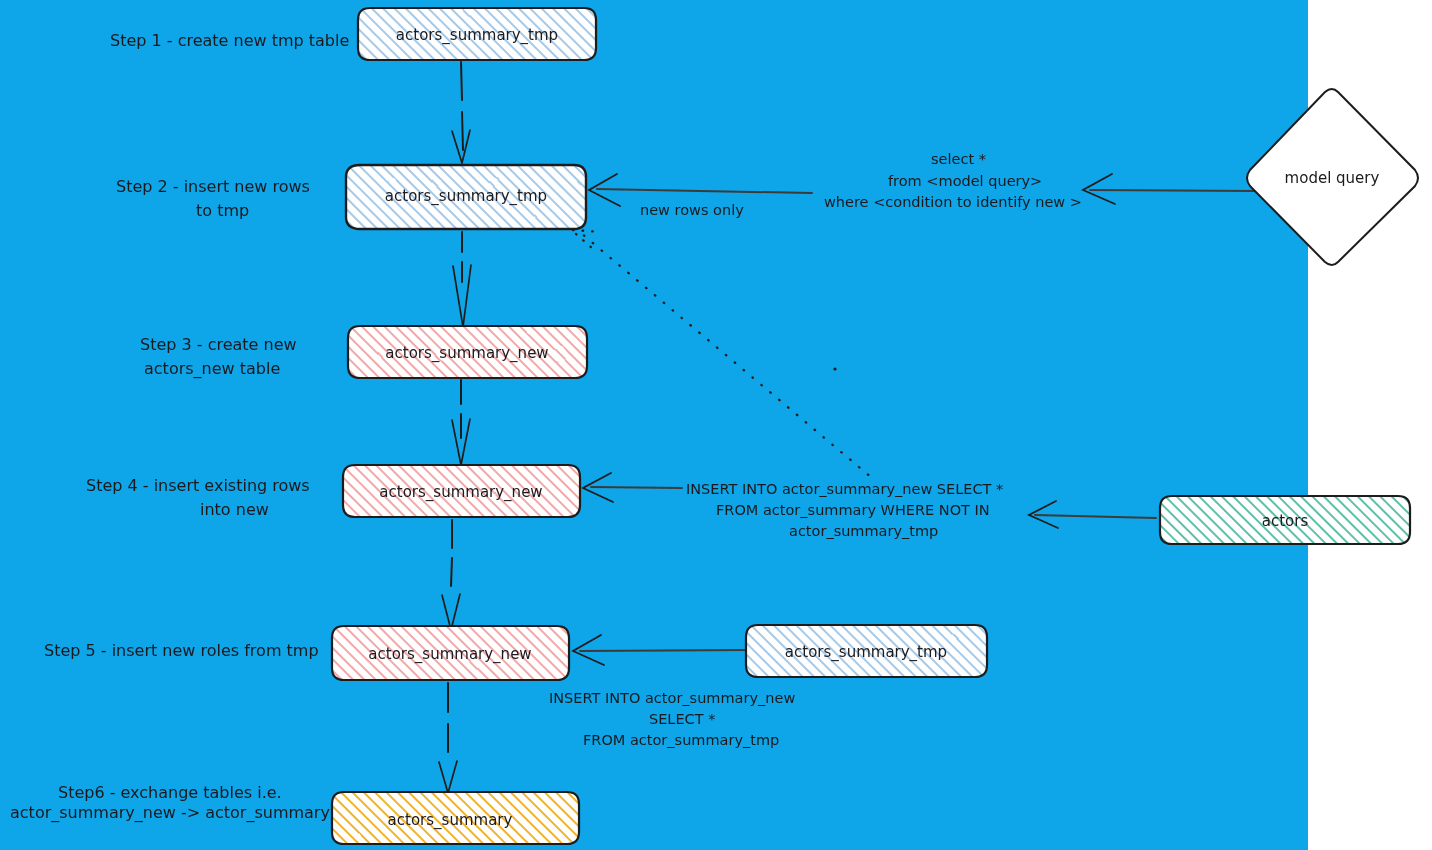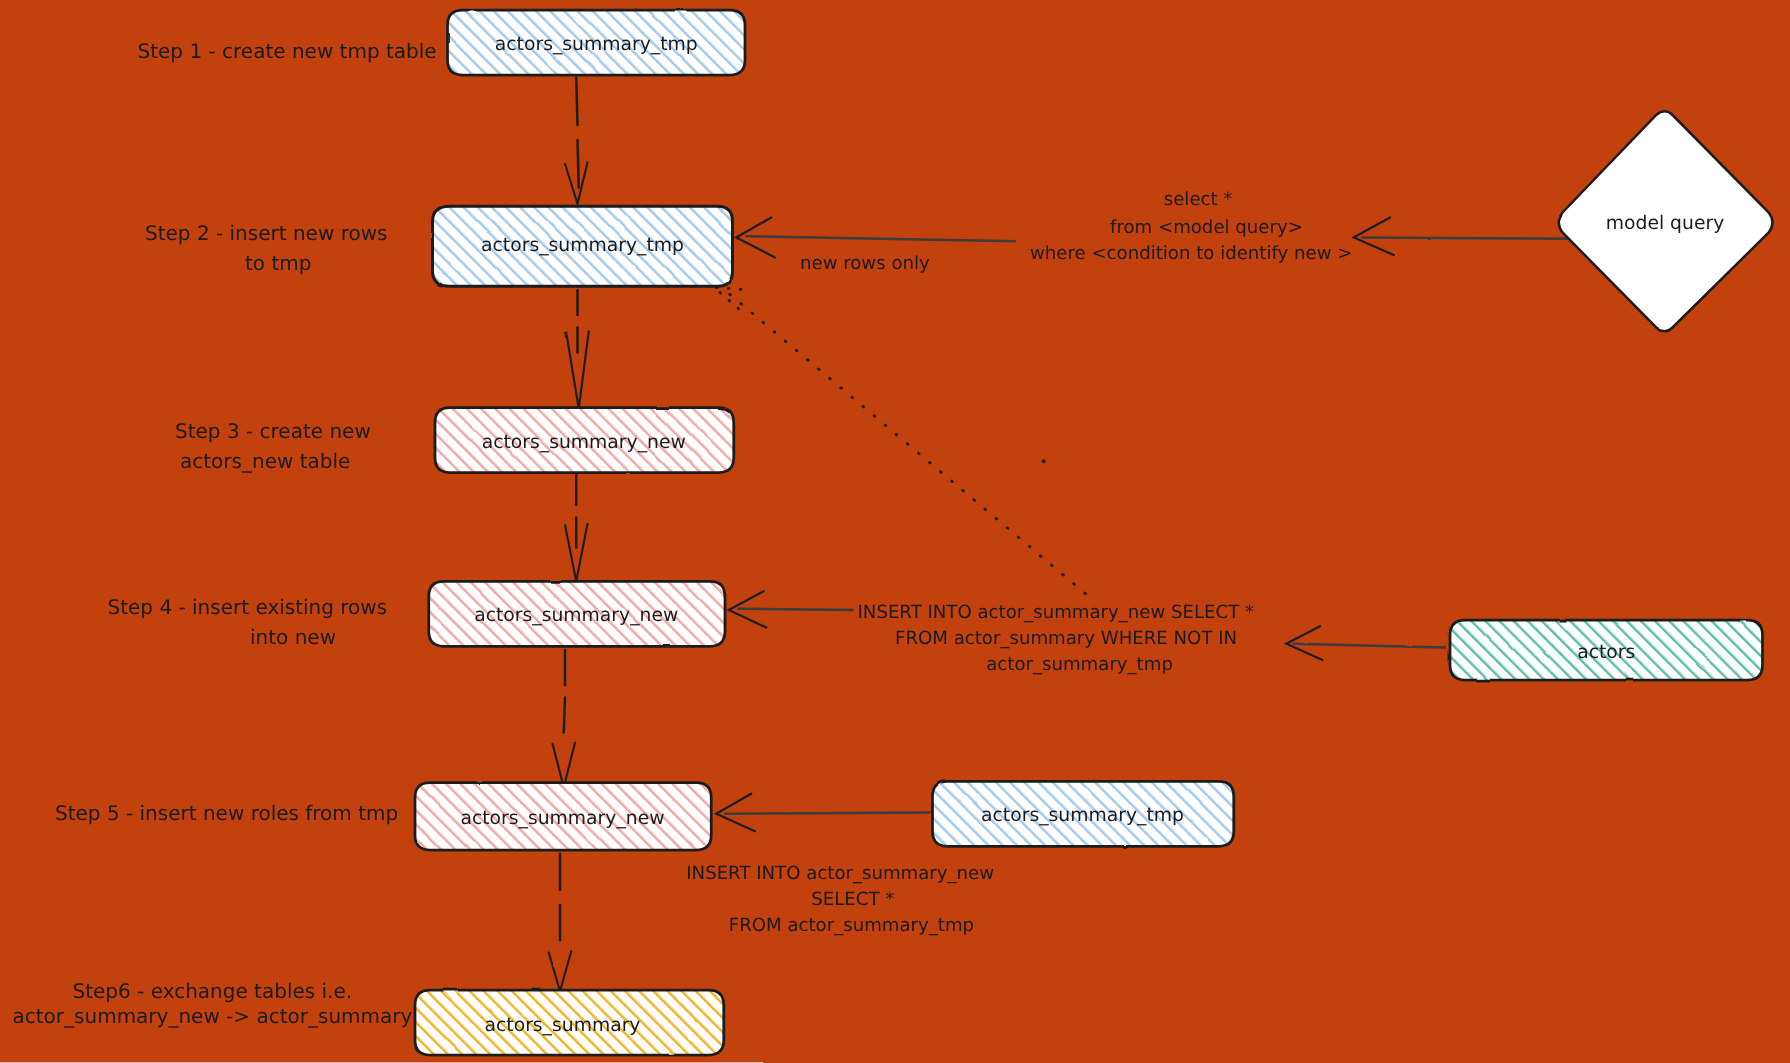--- a/index.html
+++ b/index.html
@@ -1,17 +1,17 @@
 <!DOCTYPE html>
 <html><head>
 <meta charset="utf-8">
 <style>
   html,body{margin:0;padding:0;background:#ffffff;}
   body{width:1432px;height:850px;overflow:hidden;font-family:"DejaVu Sans",sans-serif;}
-  #stage{position:relative;width:1432px;height:850px;background:#c2410c;}
+  #stage{position:relative;width:1308px;height:850px;background:#0ea5e9;}
   svg#canvas{position:absolute;left:0;top:0;width:1432px;height:850px;}
   .node-label{font-family:"DejaVu Sans",sans-serif;font-size:15px;fill:#1b1b1f;}
   .step-label{font-family:"DejaVu Sans",sans-serif;font-size:16px;fill:#1b1b1f;}
   .edge-label{font-family:"DejaVu Sans",sans-serif;font-size:14.5px;fill:#1b1b1f;}
   text{ -webkit-font-smoothing:antialiased; }
 </style>
 </head>
 <body>
 
 <div id="stage">

